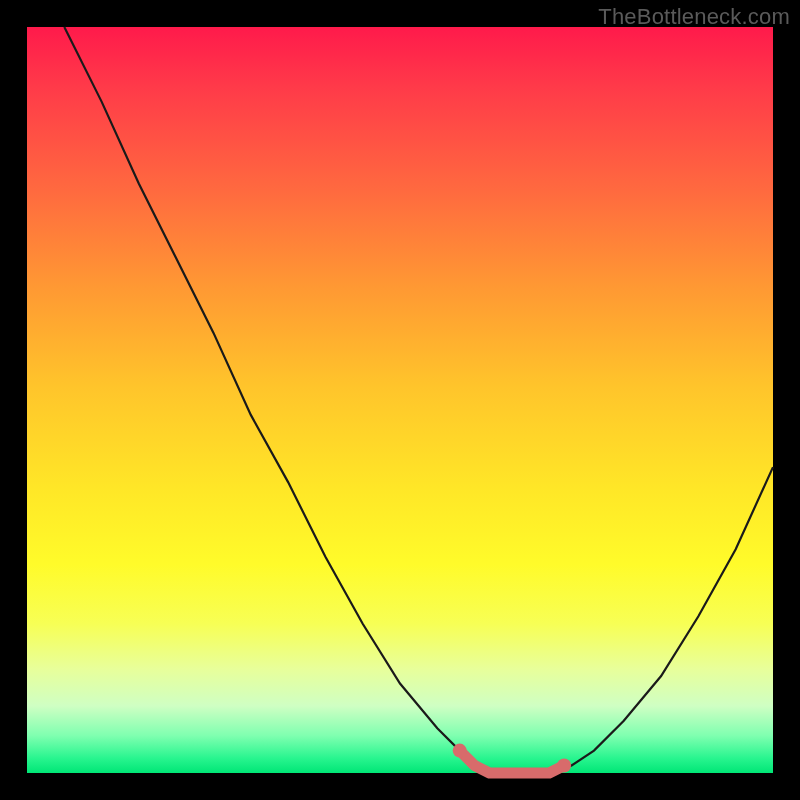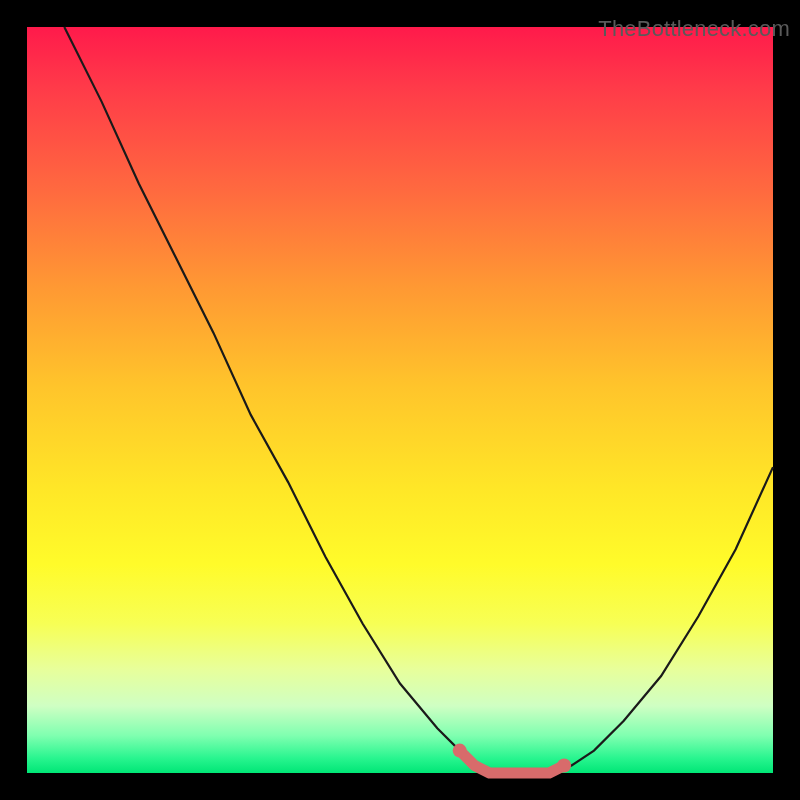--- a/index.html
+++ b/index.html
@@ -19,21 +19,20 @@
   }
   .watermark {
     position: absolute;
     top: 4px;
     right: 10px;
     color: #5a5a5a;
     font-size: 22px;
     font-weight: 500;
     letter-spacing: 0.2px;
     z-index: 10;
-    margin-top: 12px;
   }
   .plot-area {
     position: absolute;
     left: 27px;
     top: 27px;
     width: 746px;
     height: 746px;
     background: linear-gradient(
       to bottom,
       #ff1a4b 0%,

